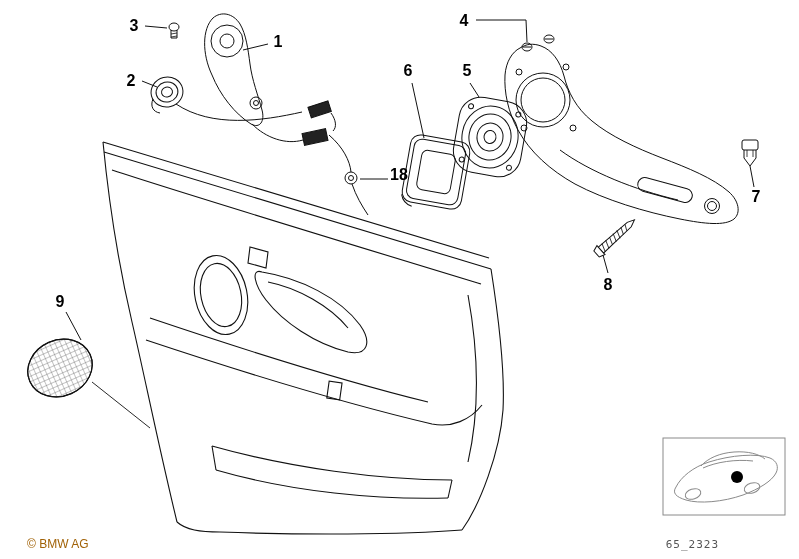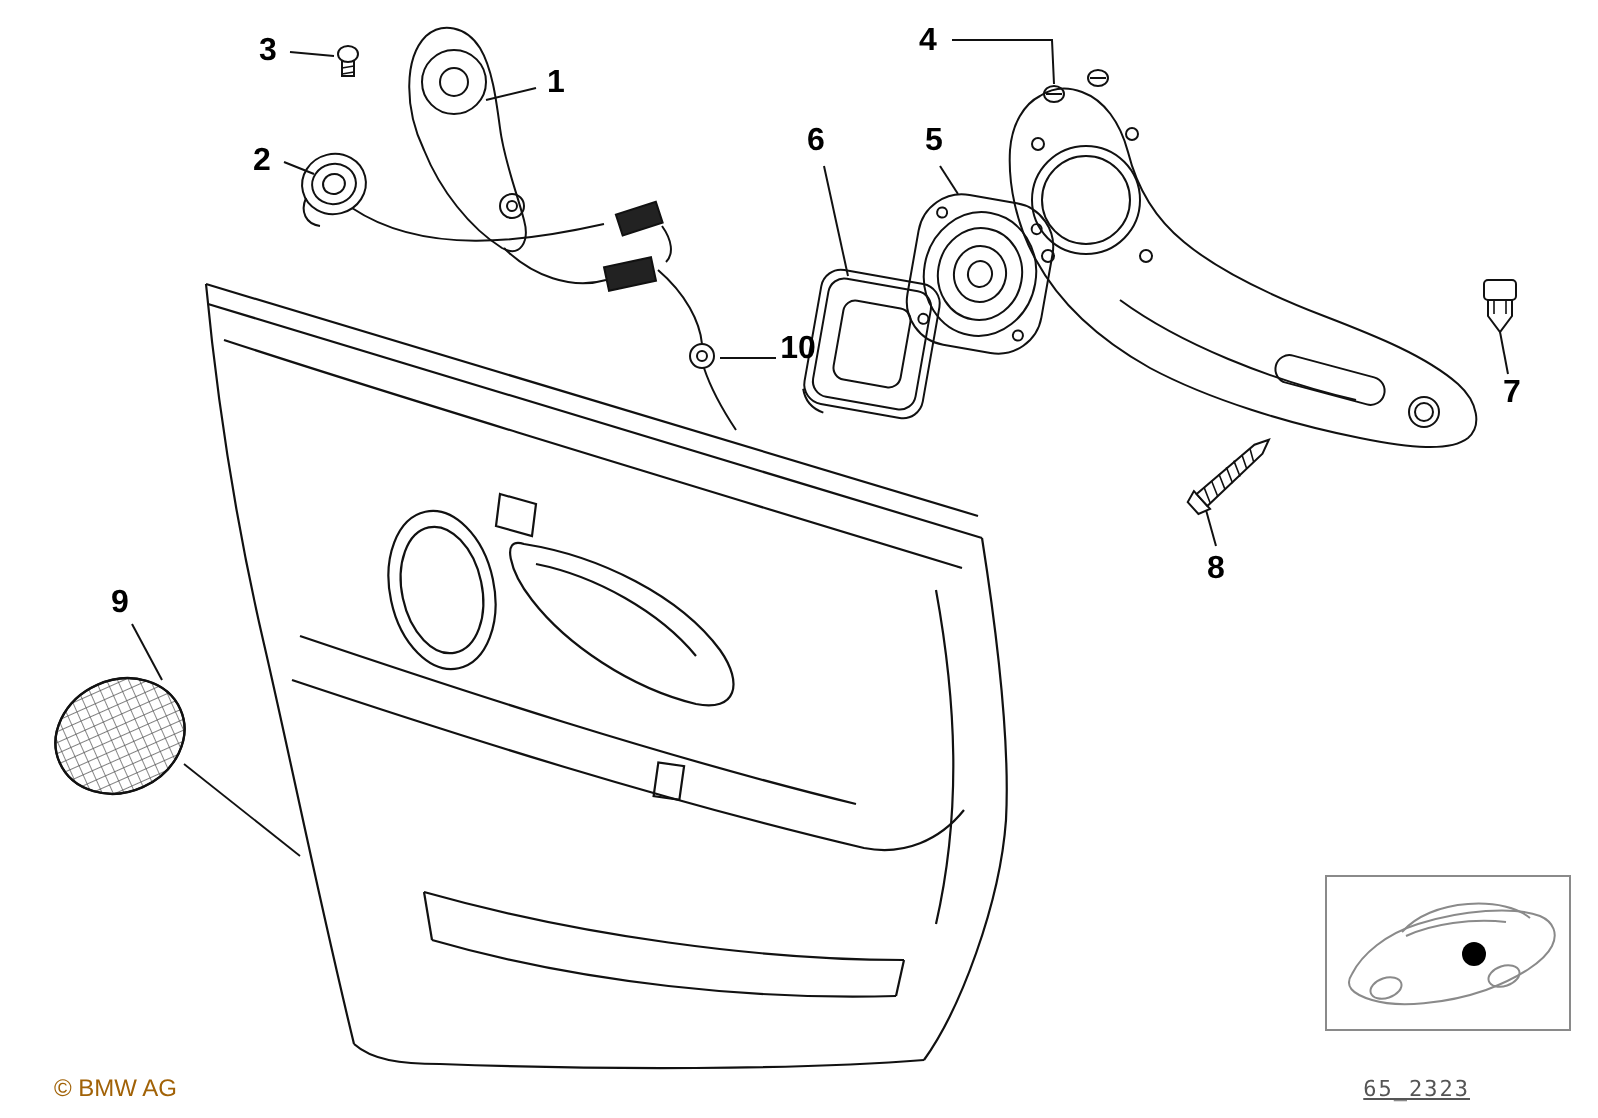--- a/index.html
+++ b/index.html
@@ -31,26 +31,25 @@
   }
   .footer-left {
     position: absolute;
     left: 27px;
     bottom: 8px;
     font: 12px "Liberation Sans", sans-serif;
     color: #a16207;
   }
   .footer-right {
     position: absolute;
-    right: 64px;
+    right: 80px;
     bottom: 8px;
     font: 11px "DejaVu Sans Mono", monospace;
     color: #555;
     letter-spacing: 1px;
-    text-decoration: underline;
   }
 </style>
 </head>
 <body>
 
 <div class="stage">
 
   <svg width="799" height="559" viewBox="0 0 799 559">
     <defs>
       <pattern id="mesh" patternUnits="userSpaceOnUse" width="5" height="5">
@@ -213,18 +212,18 @@
 
   <div class="callout" style="left:278px; top:42px;">1</div>
   <div class="callout" style="left:131px; top:81px;">2</div>
   <div class="callout" style="left:134px; top:26px;">3</div>
   <div class="callout" style="left:464px; top:21px;">4</div>
   <div class="callout" style="left:467px; top:71px;">5</div>
   <div class="callout" style="left:408px; top:71px;">6</div>
   <div class="callout" style="left:756px; top:197px;">7</div>
   <div class="callout" style="left:608px; top:285px;">8</div>
   <div class="callout" style="left:60px;  top:302px;">9</div>
-  <div class="callout" style="left:399px; top:175px;">10</div>
+  <div class="callout" style="left:399px; top:175px;">18</div>
 
   <div class="footer-left">© BMW AG</div>
   <div class="footer-right">65_2323</div>
 
 </div>
 
 </body></html>

